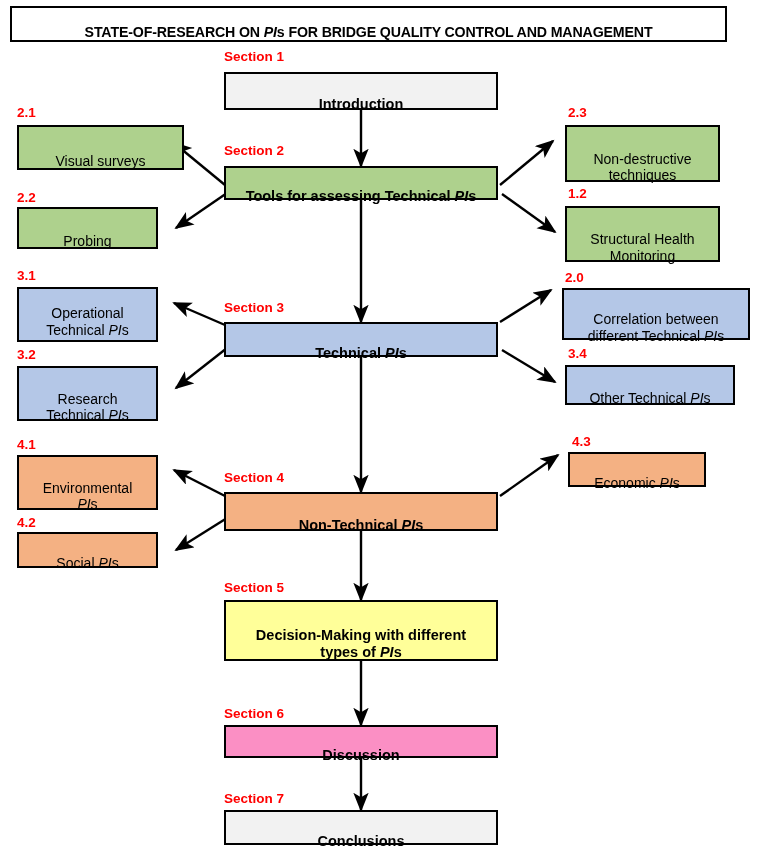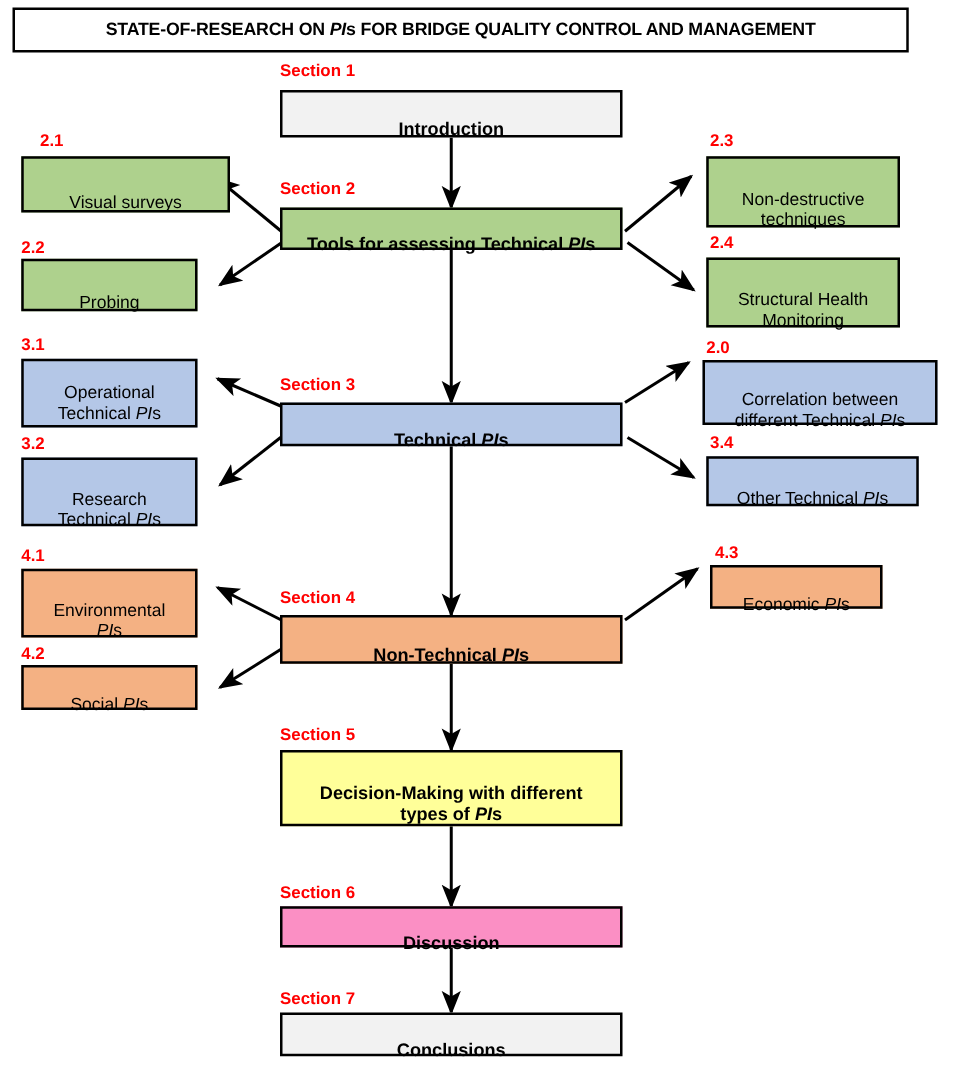--- a/index.html
+++ b/index.html
@@ -22,21 +22,21 @@
   
   .title-banner {
     position: absolute;
     left: 10px;
     top: 6px;
     width: 717px;
     height: 36px;
     border: 2px solid #000000;
     background: #ffffff;
     display: flex;
-    align-items: center;
+    align-items: flex-end;
     justify-content: center;
     box-sizing: border-box;
   }
   .title-banner .title-text {
     font-size: 14.2px;
     font-weight: bold;
     color: #000000;
     letter-spacing: -0.15px;
     white-space: nowrap;
   }
@@ -135,36 +135,36 @@
   <div class="caption" style="left:224px; top:49px;">Section 1</div>
   <div class="node main-node fill-grey" style="left:224px; top:72px; width:274px; height:38px;">
     <span class="node-label">Introduction</span>
   </div>
 
   <div class="caption" style="left:224px; top:143px;">Section 2</div>
   <div class="node main-node fill-green" style="left:224px; top:166px; width:274px; height:34px;">
     <span class="node-label">Tools for assessing Technical <i class="italic-pi">PI</i>s</span>
   </div>
 
-  <div class="caption num" style="left:17px; top:105px;margin-left:15px;">2.1</div>
+  <div class="caption num" style="left:17px; top:105px;">2.1</div>
   <div class="node sub-node fill-green" style="left:17px; top:125px; width:167px; height:45px;">
     <span class="node-label">Visual surveys</span>
   </div>
 
   <div class="caption num" style="left:17px; top:190px;">2.2</div>
   <div class="node sub-node fill-green" style="left:17px; top:207px; width:141px; height:42px;">
     <span class="node-label">Probing</span>
   </div>
 
   <div class="caption num" style="left:568px; top:105px;">2.3</div>
   <div class="node sub-node fill-green" style="left:565px; top:125px; width:155px; height:57px;">
     <span class="node-label">Non-destructive techniques</span>
   </div>
 
-  <div class="caption num" style="left:568px; top:186px;">2.4</div>
+  <div class="caption num" style="left:568px; top:186px;">1.2</div>
   <div class="node sub-node fill-green" style="left:565px; top:206px; width:155px; height:56px;">
     <span class="node-label">Structural Health Monitoring</span>
   </div>
 
   <div class="caption" style="left:224px; top:300px;">Section 3</div>
   <div class="node main-node fill-blue" style="left:224px; top:322px; width:274px; height:35px;">
     <span class="node-label">Technical <i class="italic-pi">PI</i>s</span>
   </div>
 
   <div class="caption num" style="left:17px; top:268px;">3.1</div>

